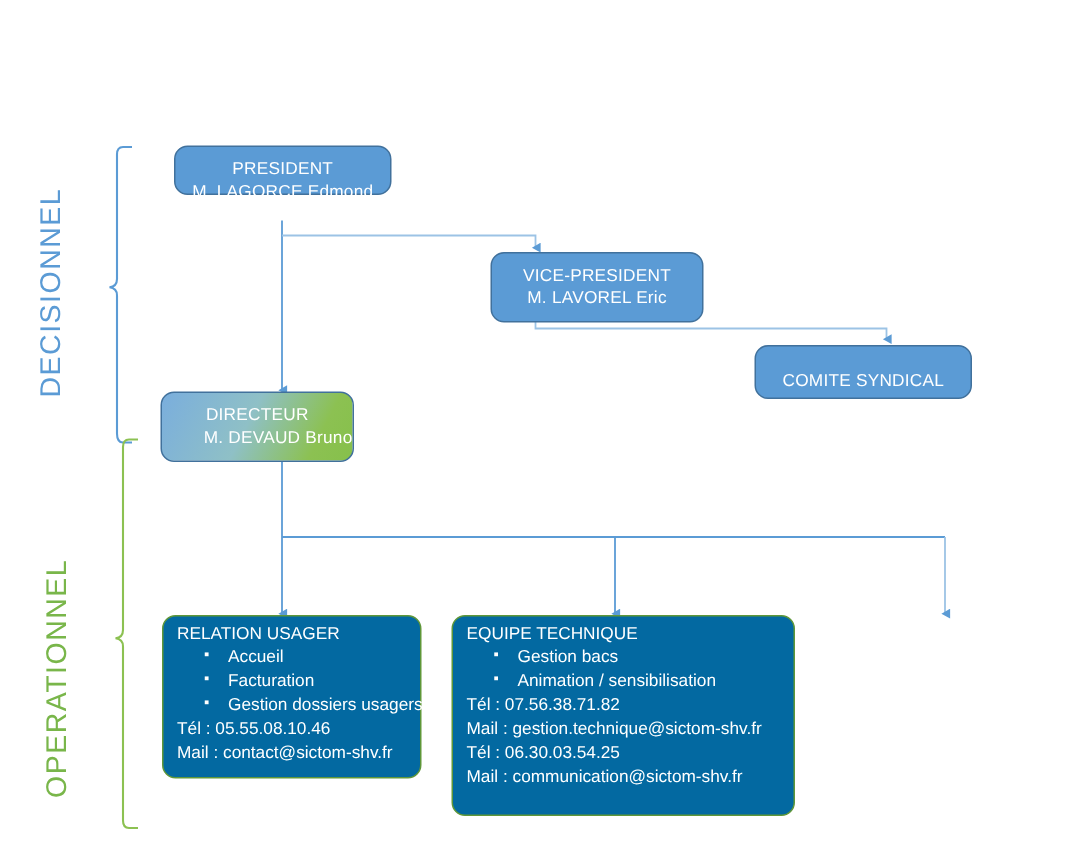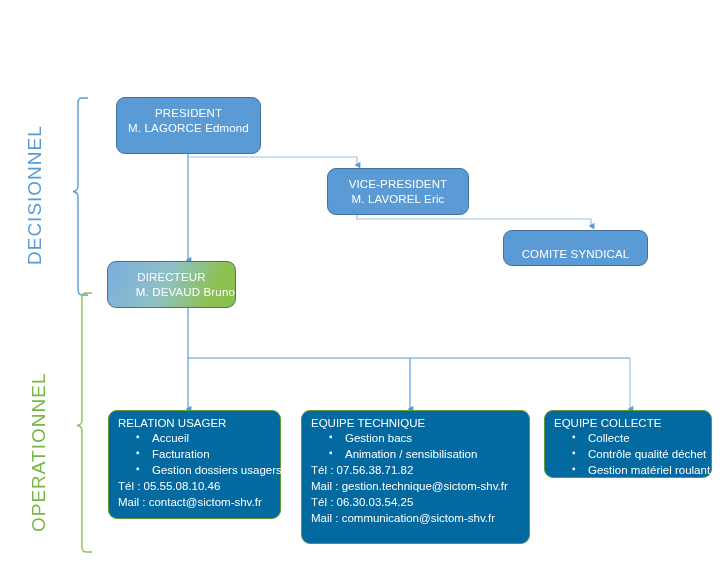--- a/index.html
+++ b/index.html
@@ -143,21 +143,21 @@
     <path d="M188,308 L188,409" stroke="#5b9bd5" stroke-width="1.2" fill="none" marker-end="url(#arrow-blue)"></path>
     <path d="M188,358 L630,358" stroke="#5b9bd5" stroke-width="1.2" fill="none"></path>
     <path d="M410,358 L410,409" stroke="#5b9bd5" stroke-width="1.2" fill="none" marker-end="url(#arrow-blue)"></path>
     <path d="M630,358 L630,409" stroke="#9cc3e5" stroke-width="1.2" fill="none" marker-end="url(#arrow-blue)"></path>
   </svg>
 
   <div class="band-label band-label-decisionnel" style="left: 24px; top: 265px;">DECISIONNEL</div>
 
   <div class="band-label band-label-operationnel" style="left: 28px; top: 532px;">OPERATIONNEL</div>
 
-  <div class="node node-blue" style="left: 116px; top: 97px; width: 145px; height: 57px;">
+  <div class="node node-blue" style="left: 116px; top: 97px; width: 145px; height: 33px;">
     <div class="node-title">PRESIDENT</div>
     <div class="node-subtitle">M. LAGORCE Edmond</div>
   </div>
 
   <div class="node node-blue" style="left: 327px; top: 168px; width: 142px; height: 47px;">
     <div class="node-title">VICE-PRESIDENT</div>
     <div class="node-subtitle">M. LAVOREL Eric</div>
   </div>
 
   <div class="node node-blue node-single" style="left: 503px; top: 230px; width: 145px; height: 36px;">
@@ -189,22 +189,14 @@
       <li>Animation / sensibilisation</li>
     </ul>
     <div class="contact-lines">
       <div>Tél : 07.56.38.71.82</div>
       <div>Mail : gestion.technique@sictom-shv.fr</div>
       <div>Tél : 06.30.03.54.25</div>
       <div>Mail  : communication@sictom-shv.fr</div>
     </div>
   </div>
 
-  <div class="node node-green" style="left: 544px; top: 410px; width: 168px; height: 68px;">
-    <div class="group-heading">EQUIPE COLLECTE</div>
-    <ul class="bullet-list">
-      <li>Collecte</li>
-      <li>Contrôle qualité déchet</li>
-      <li>Gestion matériel roulant</li>
-    </ul>
-  </div>
 
 </div>
 
 </body></html>

